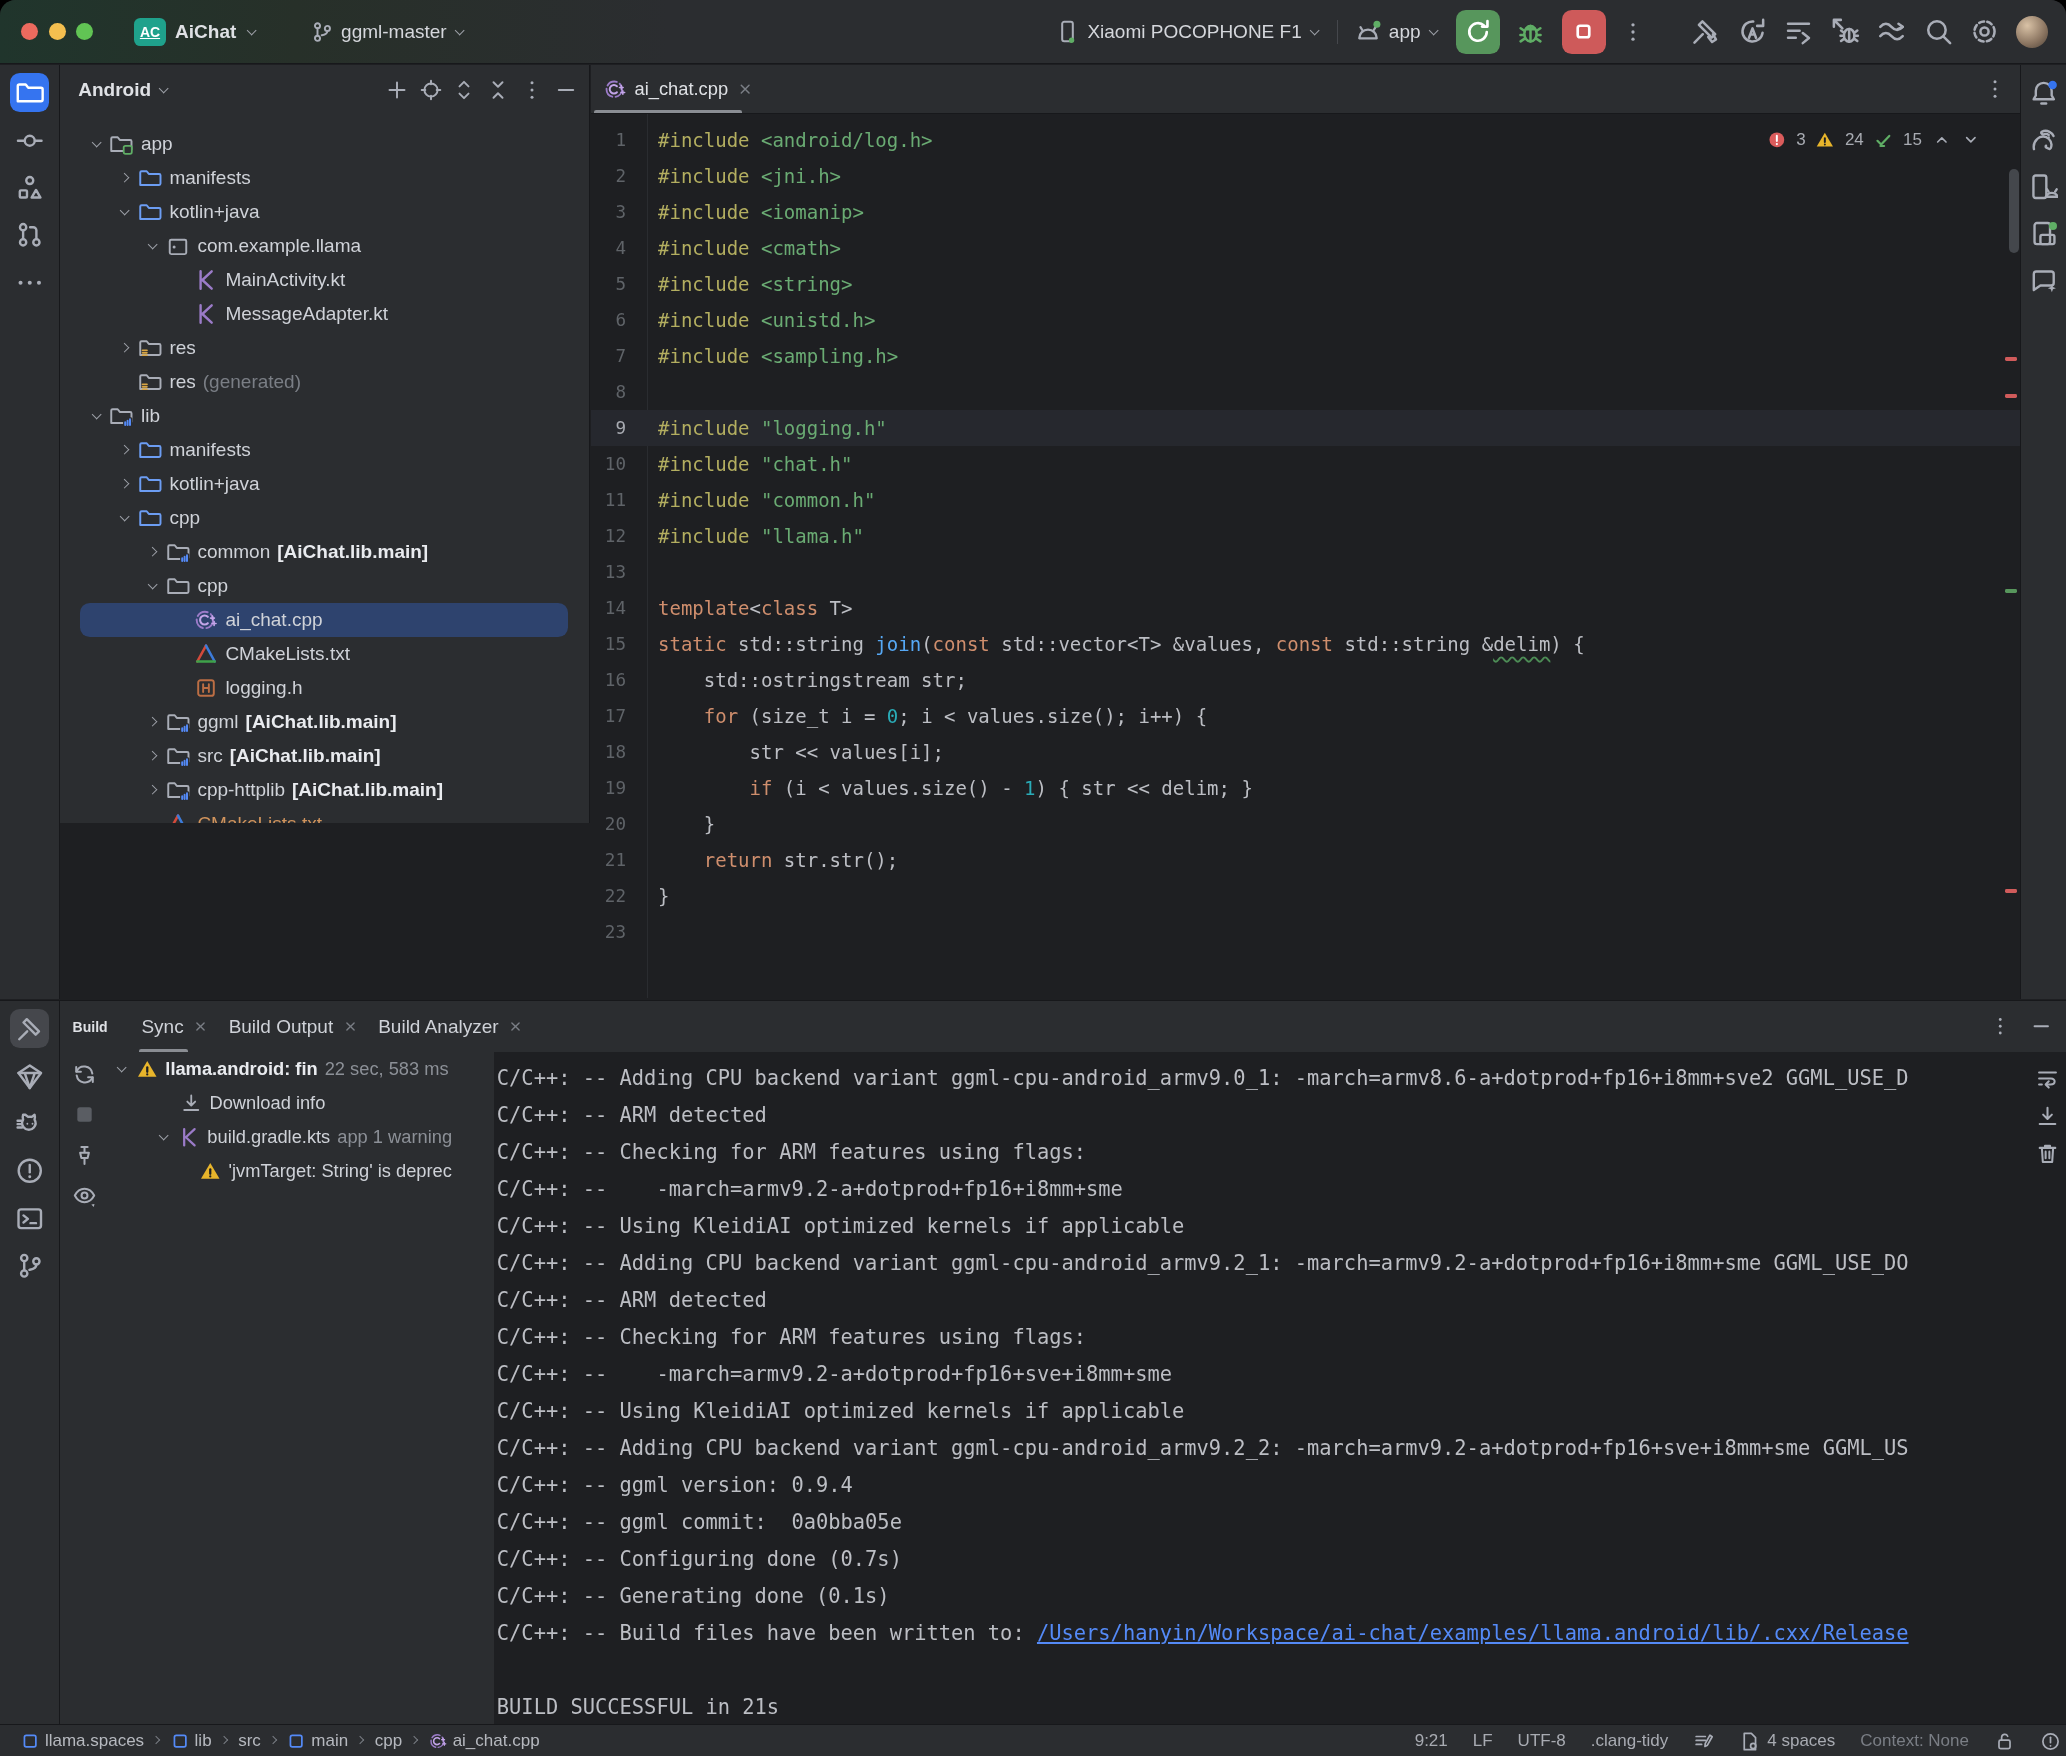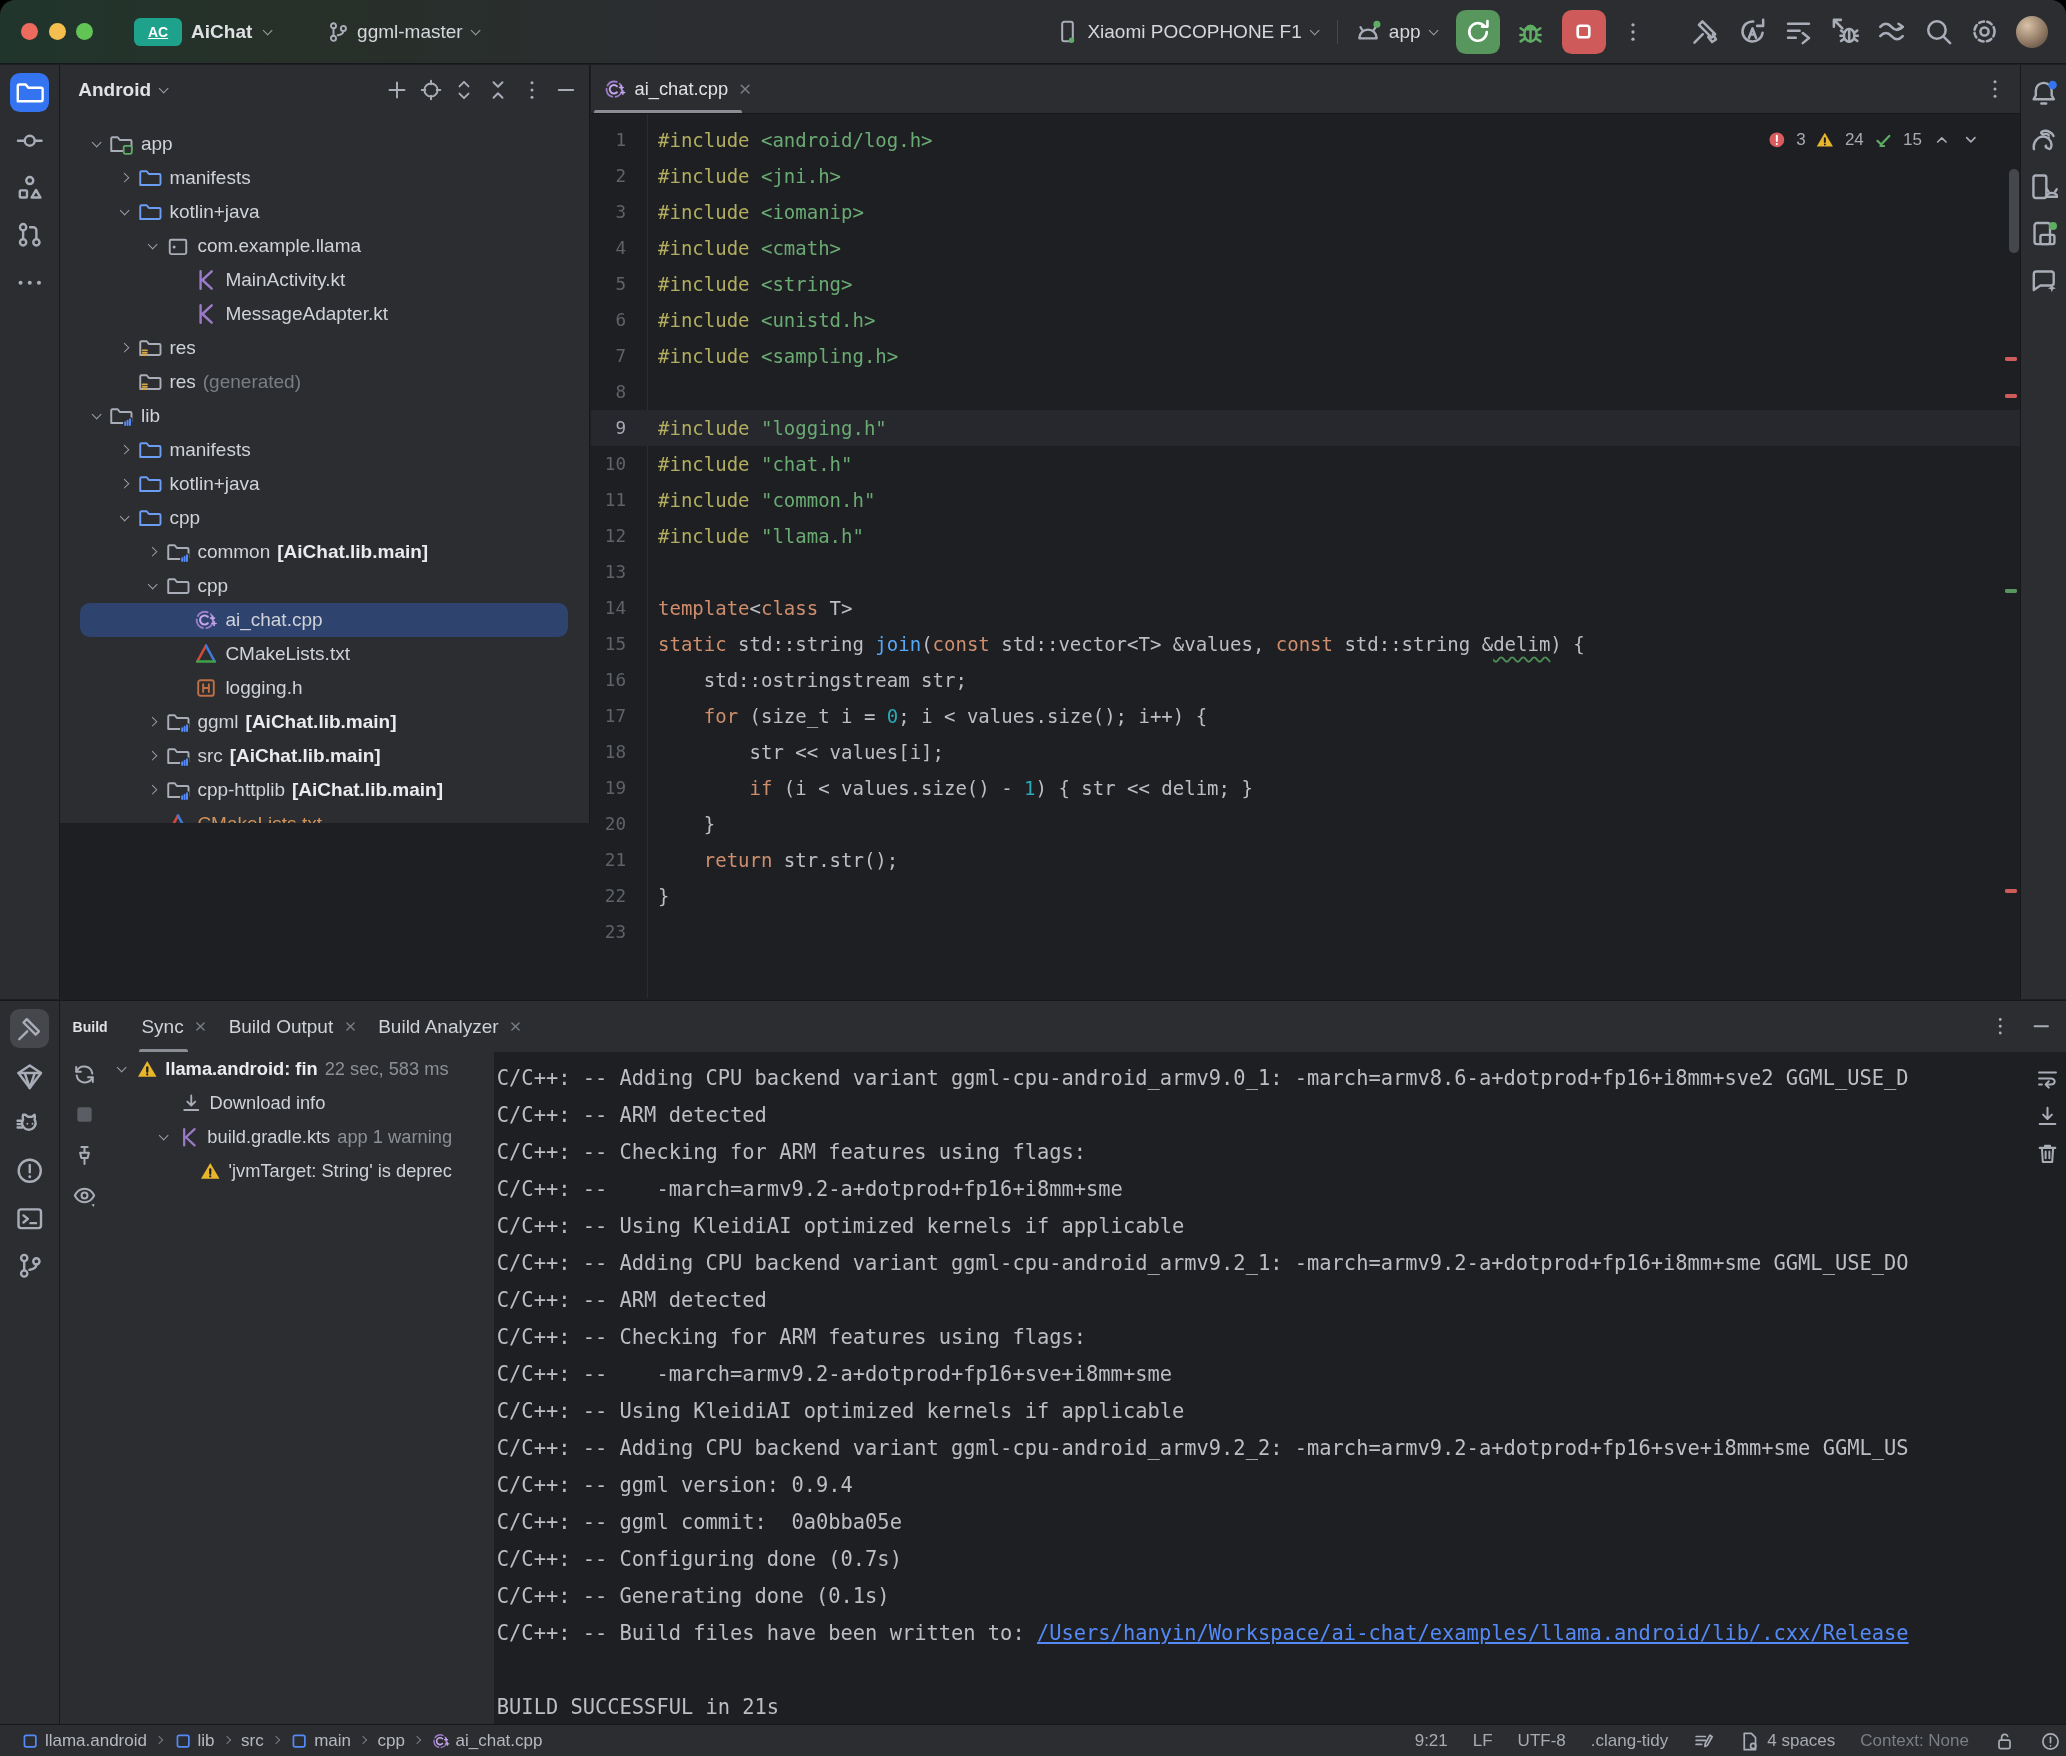--- a/index.html
+++ b/index.html
@@ -8,21 +8,21 @@
        -webkit-font-smoothing:antialiased;}
   .ic{display:inline-flex;align-items:center;justify-content:center;}
   .ic svg{width:100%;height:100%;stroke:#A9ADB7;fill:none;stroke-width:1.3;stroke-linecap:round;stroke-linejoin:round;}
   
   #toolbar{position:absolute;left:0;top:0;width:100%;height:63px;
     background:linear-gradient(90deg,#20352c 0%,#273029 295px,#2B2D30 668px,#2B2D30 100%);
     border-bottom:1.4px solid #17181B;display:flex;align-items:center;}
   .traffic{display:flex;gap:10.5px;margin-left:21px;}
   .tl{width:17px;height:17px;border-radius:50%;}
   .proj{display:flex;align-items:center;gap:9.1px;margin-left:41px;cursor:default;}
-  .badge{width:48px;height:28px;border-radius:6.3px;background:#1FA28C;color:#fff;font-weight:700;
+  .badge{width:32px;height:28px;border-radius:6.3px;background:#1FA28C;color:#fff;font-weight:700;
          font-size:14px;display:flex;align-items:center;justify-content:center;text-decoration:underline;}
   .wlabel{font-size:19px;color:#DFE1E5;font-weight:600;}
   .wlabel2{font-size:19px;color:#D5D7DC;font-weight:400;}
   .chev{width:12.7px;height:12.7px;position:relative;}
   .chev::before{content:'';position:absolute;left:2.1px;top:1.4px;width:6.3px;height:6.3px;
     border-right:1.8px solid #9DA0A8;border-bottom:1.8px solid #9DA0A8;transform:rotate(45deg);}
   .chev.r::before{transform:rotate(-45deg);top:2.8px;}
   .branch{display:flex;align-items:center;gap:7px;margin-left:52px;}
   #tb-right{margin-left:auto;display:flex;align-items:center;gap:15.5px;padding-right:18.3px;}
   .tbic{width:31px;height:31px;}
@@ -977,21 +977,21 @@
   </section>
 
   <footer id="status-bar">
     <div id="crumbs">
         <span style="display: flex; align-items: center; gap: 5.6px;">
           <span class="ic " style="width: 18.3px; height: 18.3px;">
             <svg viewBox="0 0 16 16">
               <rect x="3" y="3" width="10" height="10" rx="1.6" style="stroke:#548AF7;stroke-width:1.5"></rect>
             </svg>
           </span>
-          <span style="color: rgb(182, 185, 191);">llama.android</span>
+          <span style="color: rgb(182, 185, 191);">llama.spaces</span>
         </span>
         <span class="crumb-sep"></span>
         <span style="display: flex; align-items: center; gap: 5.6px;">
           <span class="ic " style="width: 18.3px; height: 18.3px;">
             <svg viewBox="0 0 16 16">
               <rect x="3" y="3" width="10" height="10" rx="1.6" style="stroke:#548AF7;stroke-width:1.5"></rect>
             </svg>
           </span>
           <span style="color: rgb(182, 185, 191);">lib</span>
         </span>

